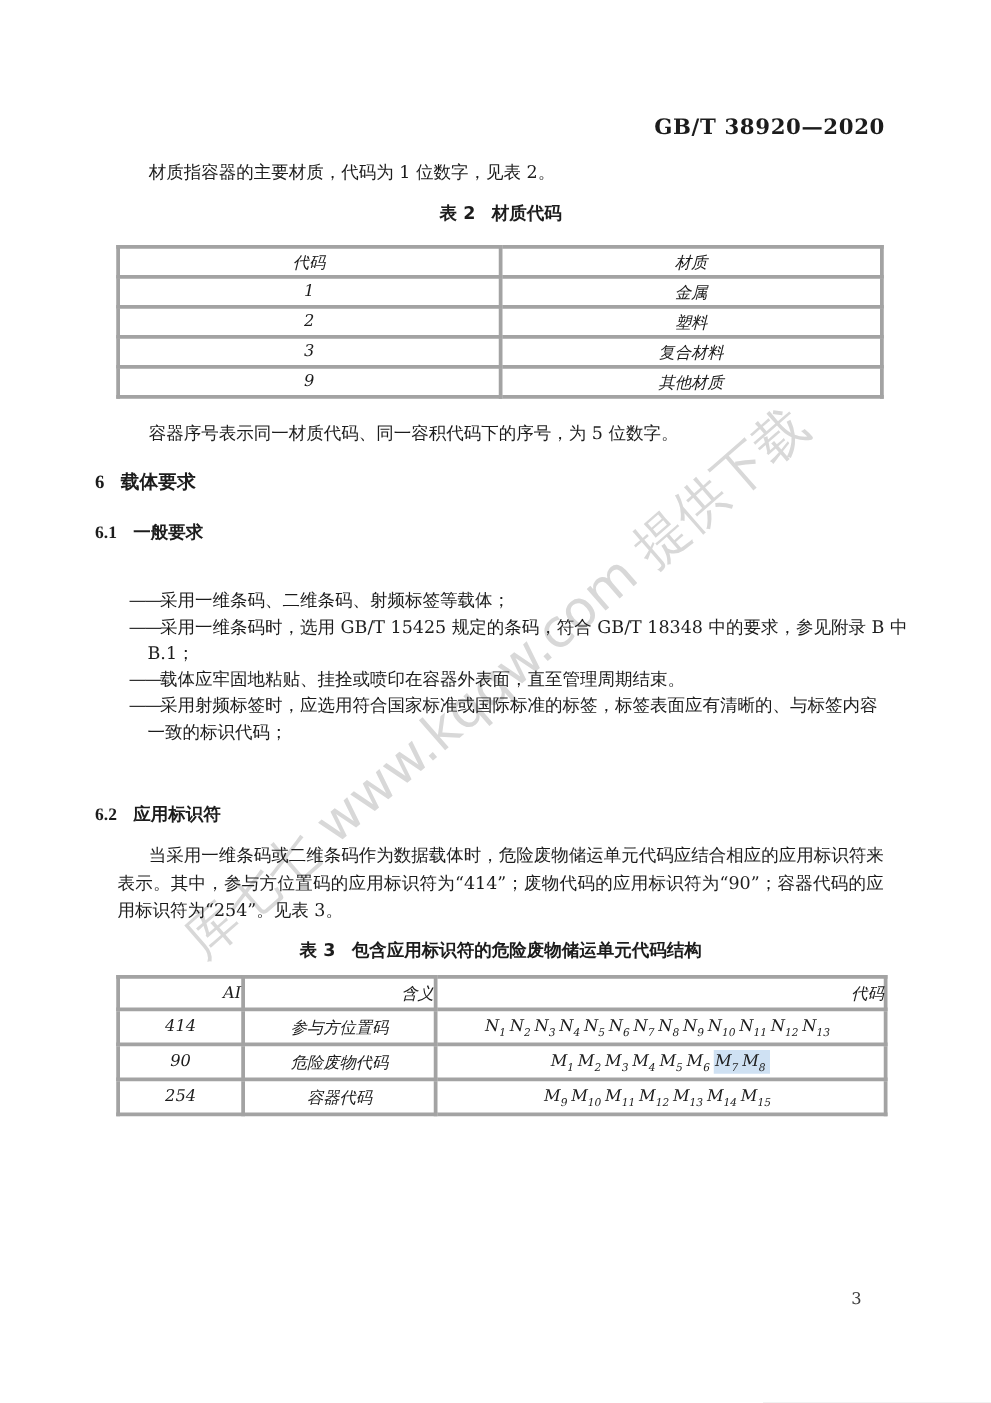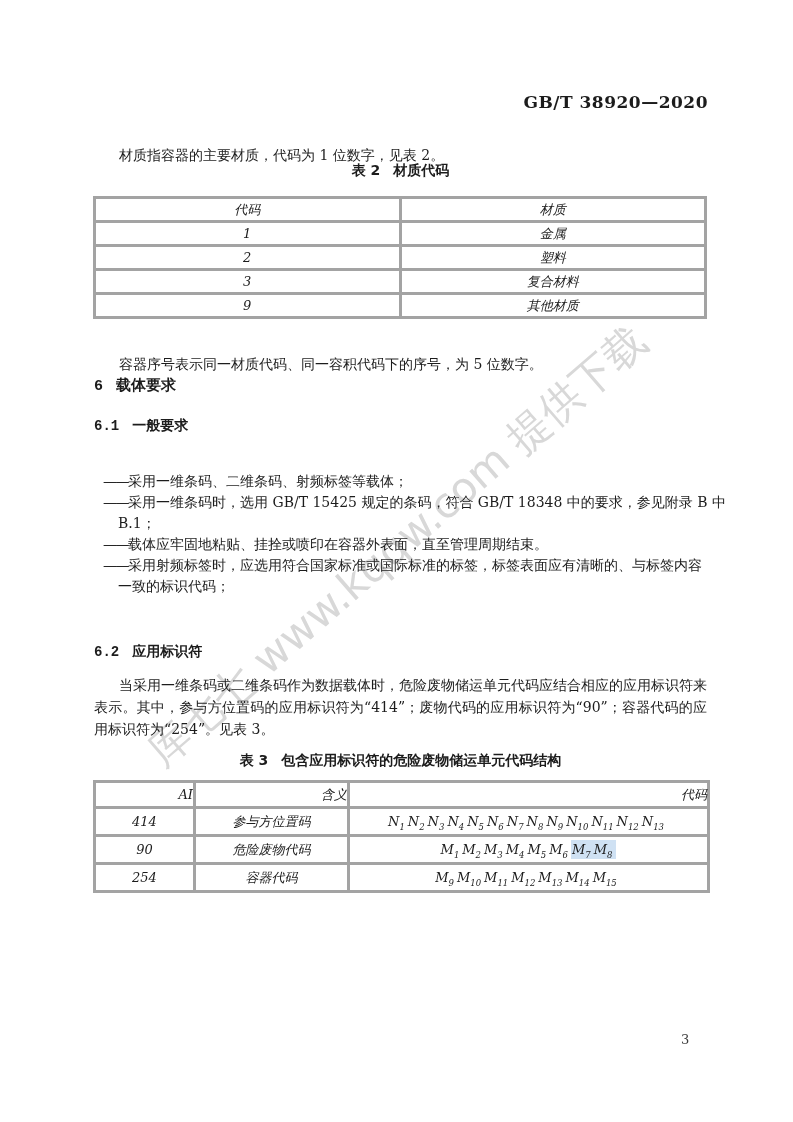--- a/index.html
+++ b/index.html
@@ -10,26 +10,26 @@
   }
   
   .watermark{
     position:absolute;z-index:0;left:42px;top:518px;width:710px;
     text-align:center;transform:rotate(-41deg);
     font-size:42px;color:#d8d8d8;white-space:nowrap;
     font-family:"DejaVu Sans","Liberation Sans",sans-serif;
   }
   .z{position:absolute;z-index:1;}
   .std-code{top:92px;right:85px;font-weight:bold;font-size:17px;letter-spacing:.5px;text-align:center;}
-  .para{left:94px;width:640px;font-size:14px;line-height:20px;white-space:nowrap;margin-top:17px;}
+  .para{left:94px;width:640px;font-size:14px;line-height:20px;white-space:nowrap;}
   .indent{text-indent:25px;}
   .caption{left:94px;width:613px;text-align:center;font-weight:bold;font-size:14px;
     font-family:"DejaVu Sans","Liberation Sans",sans-serif;}
   .cap-title{margin-left:13px;}
-  .heading{left:94px;font-weight:bold;font-family:Liberation Mono, monospace;}
+  .heading{left:76px;font-weight:bold;font-family:Liberation Serif, serif;}
   .h-lv1{font-size:15px;}
   .h-lv2{font-size:14px;}
   .h-num{margin-right:13px;}
   .tbl{left:93px;width:614px;border-collapse:collapse;table-layout:fixed;
     font-size:13px;text-align:center;border:1.5px solid #1a1a1a;}
   .tbl th,.tbl td{border:3px solid #a3a3a3;font-weight:normal;padding:0;vertical-align:middle;font-style:italic;}
   .t2 tr{height:24px;}
   .t3 tr{height:28px;}
   .t3 tr.hd{height:26px;text-align:right;}
   .list{left:94px;top:471px;width:660px;font-size:14px;line-height:21px;}

